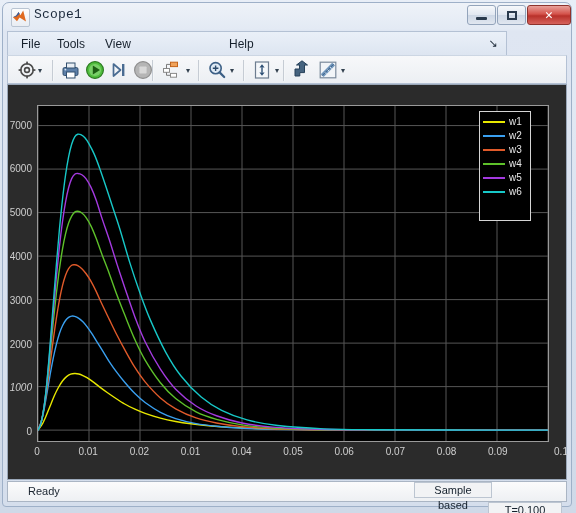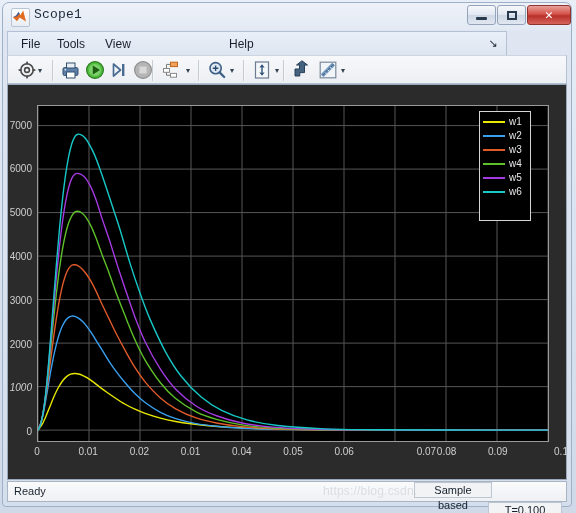--- a/index.html
+++ b/index.html
@@ -229,21 +229,21 @@
   #statusbar {
     position: absolute;
     left: 7px; top: 481px;
     width: 560px; height: 21px;
     background: linear-gradient(to bottom, #fbfbfc, #eef0f3);
     border: 1px solid #aab5c4;
     box-sizing: border-box;
   }
   #status-ready {
     position: absolute;
-    left: 6px; top: 3px;
+    left: 20px; top: 3px;
     font-size: 11px;
     color: #1a2430;
   }
   .status-panel {
     position: absolute;
     top: 0;
     height: 16px;
     line-height: 15px;
     font-size: 11px;
     color: #14202c;
@@ -449,21 +449,21 @@
         <div class="ytick" style="top: 39.6948px;">7000</div>
       </div>
     <div id="xtick-layer">
         <div class="xtick" style="left: 29px; top: 361px;">0</div>
         <div class="xtick" style="left: 80.2px; top: 361px;">0.01</div>
         <div class="xtick" style="left: 131.4px; top: 361px;">0.02</div>
         <div class="xtick" style="left: 182.6px; top: 361px;">0.01</div>
         <div class="xtick" style="left: 233.8px; top: 361px;">0.04</div>
         <div class="xtick" style="left: 285px; top: 361px;">0.05</div>
         <div class="xtick" style="left: 336.2px; top: 361px;">0.06</div>
-        <div class="xtick" style="left: 387.4px; top: 361px; margin-left: 31px;">0.07</div>
+        <div class="xtick" style="left: 387.4px; top: 361px;">0.07</div>
         <div class="xtick" style="left: 438.6px; top: 361px;">0.08</div>
         <div class="xtick" style="left: 489.8px; top: 361px;">0.09</div>
         <div class="xtick" style="left: 541px; top: 361px; margin-left: 12px;">0.1</div>
       </div>
 
     <div id="legend">
         <div class="legend-row">
           <span class="legend-line" style="background: rgb(232, 232, 0);"></span>
           <span class="legend-label">w1</span>
         </div>
@@ -489,14 +489,13 @@
         </div>
       </div>
   </div>
 
   <div id="statusbar">
     <div id="status-ready">Ready</div>
     <div class="status-panel" id="status-mode">Sample based</div>
     <div class="status-panel" id="status-time">T=0.100</div>
   </div>
 
-  <div id="watermark">https://blog.csdn.</div>
 </div>
 
 </body></html>

